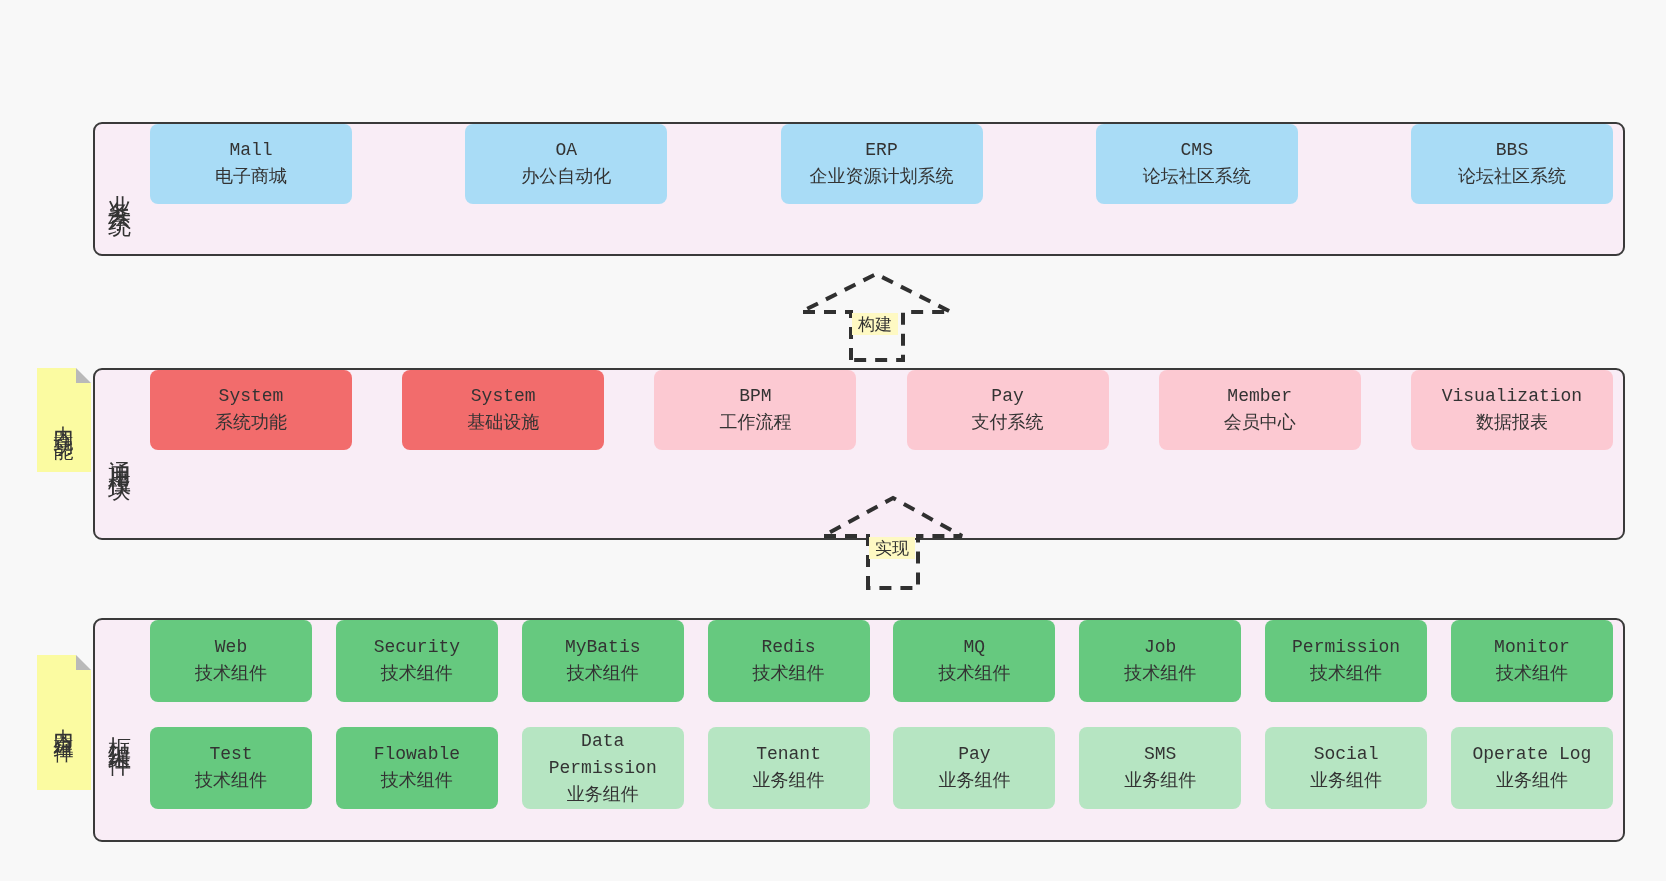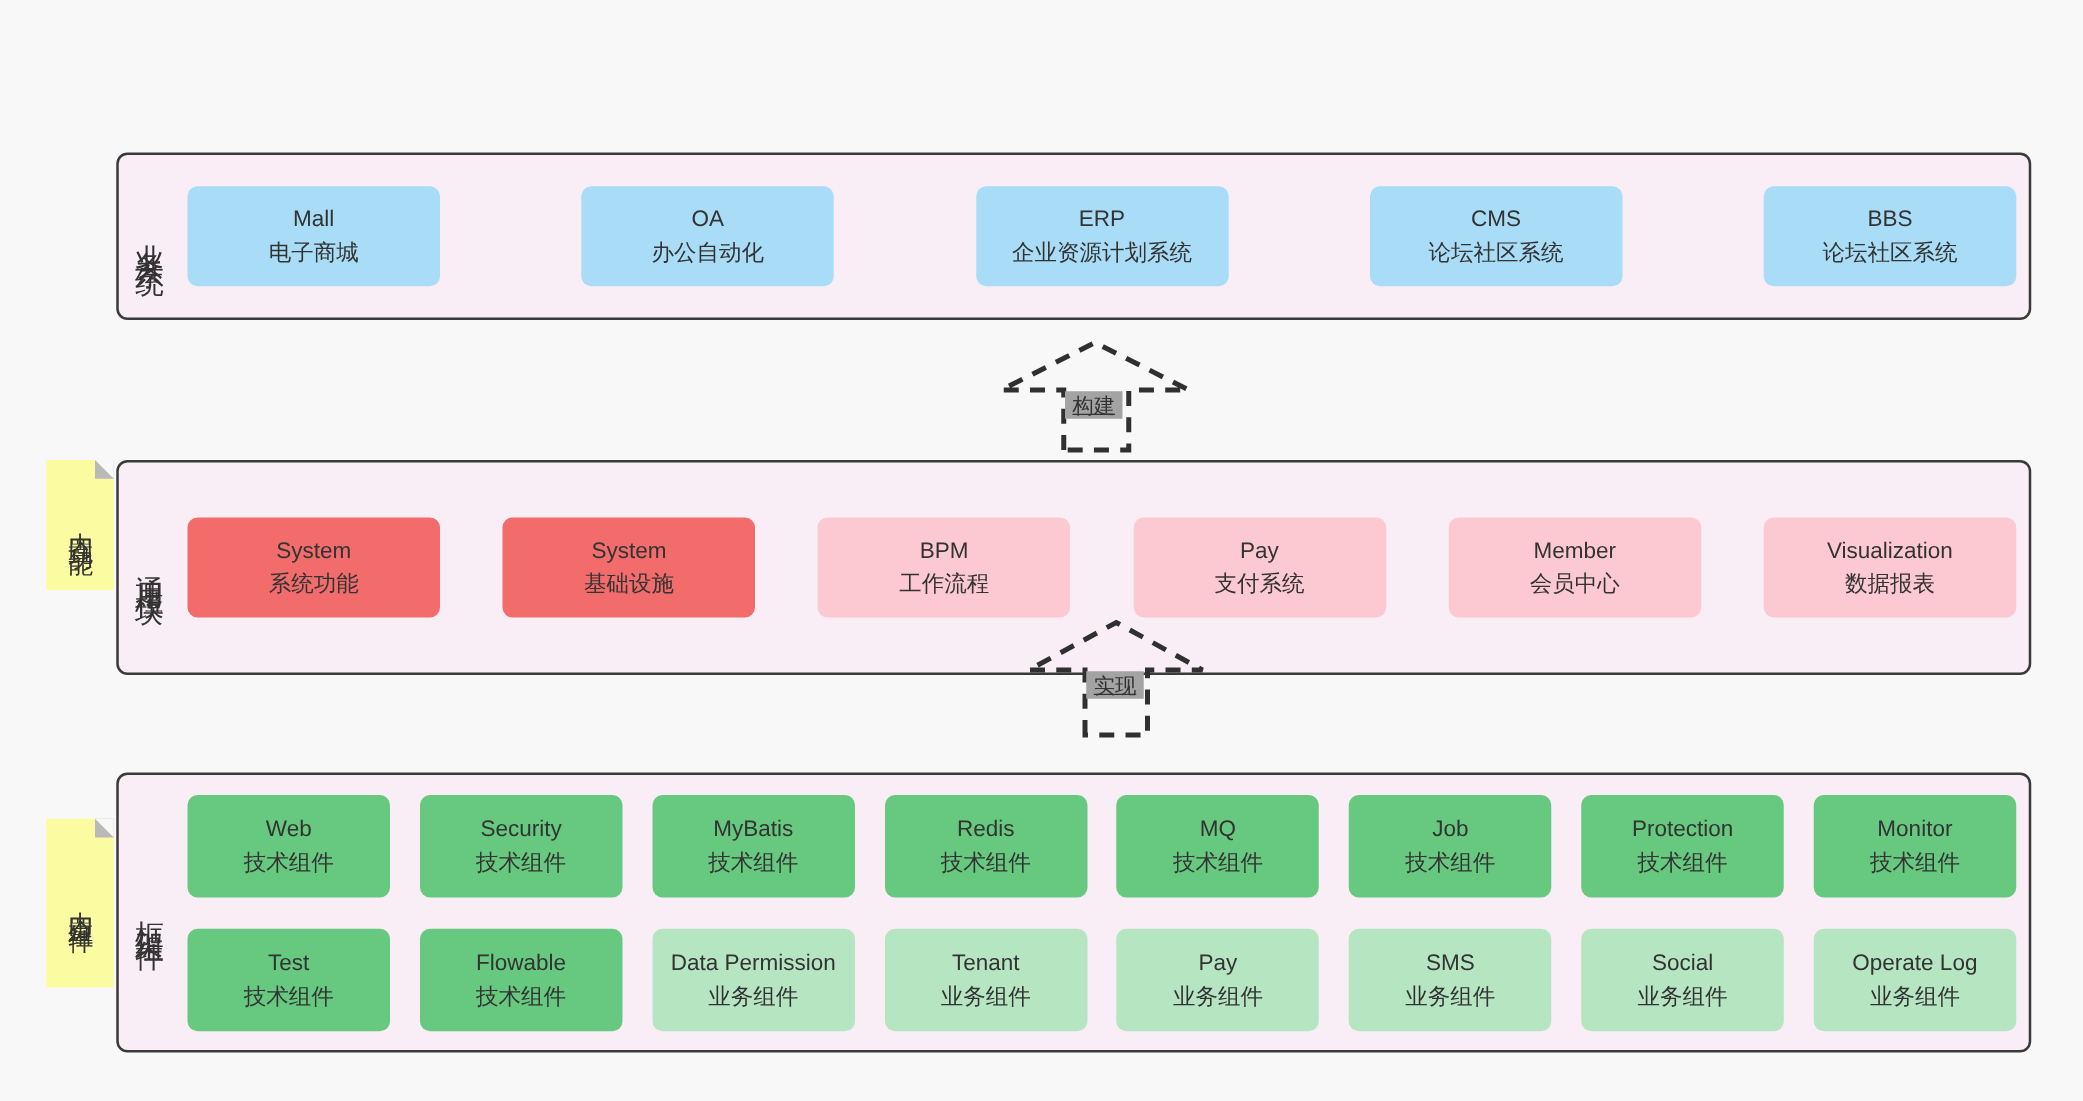--- a/index.html
+++ b/index.html
@@ -32,21 +32,21 @@
   #layer-modules{top:368px;height:172px}
   #layer-framework{top:618px;height:224px}
   .layer-label{
     position:absolute;left:13px;top:50%;transform:translateY(-50%);
     writing-mode:vertical-rl;text-orientation:upright;
     font-size:23px;letter-spacing:6px;line-height:1;color:var(--text);
     white-space:nowrap;
   }
   .rows{
     position:absolute;left:55px;right:10px;top:0;bottom:0;
-    display:flex;flex-direction:column;justify-content:center;gap:25px;
+    display:flex;flex-direction:column;justify-content:flex-start;gap:25px;font-family:Liberation Mono, monospace;
   }
   .row{display:flex;justify-content:space-between}
   .box{
     box-sizing:border-box;border-radius:8px;
     display:flex;flex-direction:column;justify-content:center;align-items:center;
     text-align:center;font-size:18px;line-height:1.5;color:var(--text);
     padding:2px 6px;
   }
   .row-6 .box{width:202px;height:80px}
   .row-8 .box{width:162px;height:82px}
@@ -76,22 +76,22 @@
   .arrow{position:absolute}
   #arrow-build{left:790px;top:265px;width:175px;height:100px}
   #arrow-implement{left:807px;top:489px;width:175px;height:106px}
   .arrow svg{display:block;width:100%;height:100%}
   .arrow path{
     fill:none;stroke:#303030;stroke-width:4;
     stroke-dasharray:12 9;stroke-linecap:butt;stroke-linejoin:miter;
   }
   .arrow-label{
     position:absolute;left:62px;top:48px;width:46px;height:22px;
-    background:#a3a3a3;display:flex;align-items:center;justify-content:center;
-    font-size:17px;color:var(--text);text-decoration:underline;
+    background:#fef9c3;display:flex;align-items:center;justify-content:center;
+    font-size:17px;color:var(--text);
   }
 </style>
 </head>
 <body style="background: rgb(248, 248, 248);">
 
 <div>
 
   <section class="layer" id="layer-business">
     <div class="layer-label">业务系统</div>
     <div class="rows">
@@ -196,21 +196,21 @@
           </div>
           <div class="box green">
             <div class="box-title">MQ</div>
             <div class="box-sub">技术组件</div>
           </div>
           <div class="box green">
             <div class="box-title">Job</div>
             <div class="box-sub">技术组件</div>
           </div>
           <div class="box green">
-            <div class="box-title">Protection</div>
+            <div class="box-title">Permission</div>
             <div class="box-sub">技术组件</div>
           </div>
           <div class="box green">
             <div class="box-title">Monitor</div>
             <div class="box-sub">技术组件</div>
           </div>
         </div>
       <div class="row row-8">
           <div class="box green">
             <div class="box-title">Test</div>

